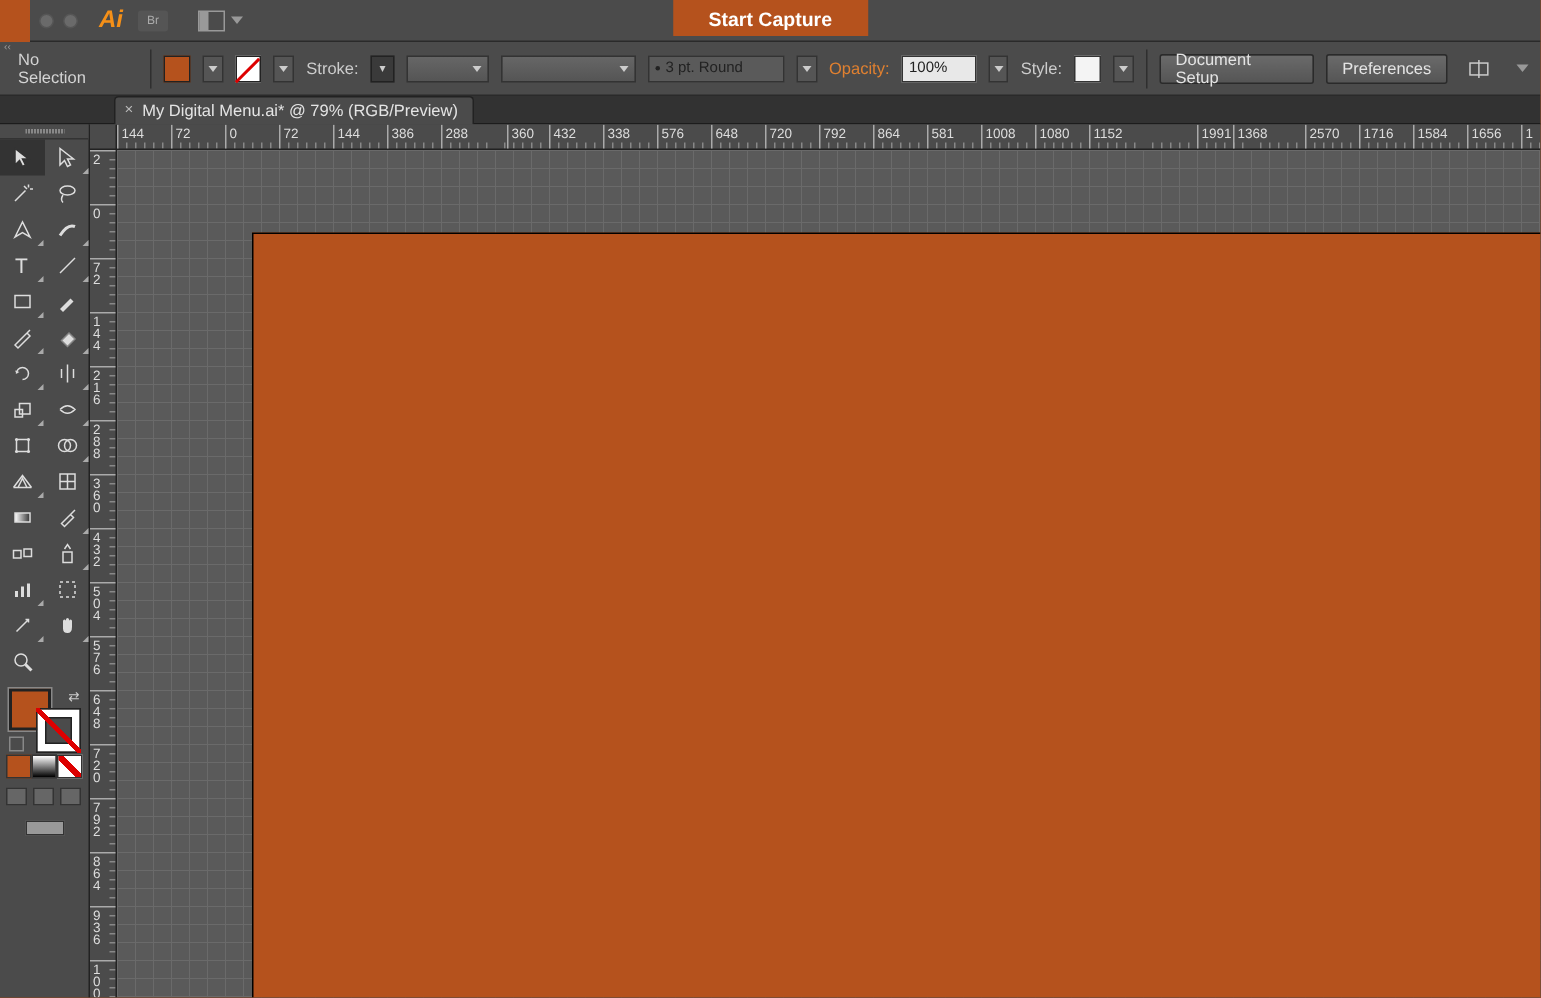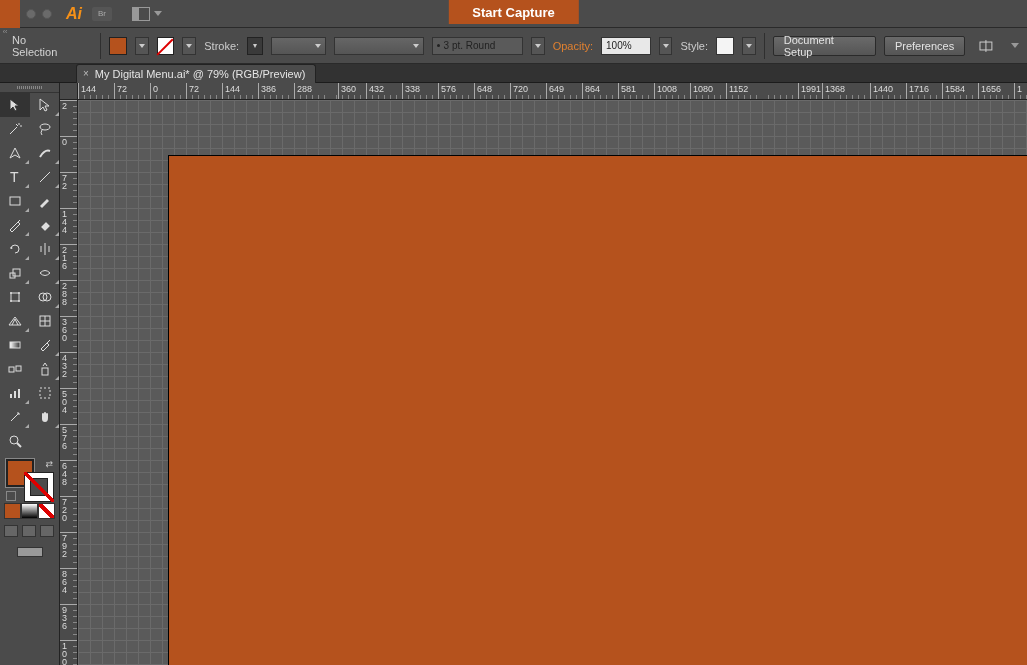--- a/index.html
+++ b/index.html
@@ -470,21 +470,21 @@
         <div class="minor" style="left: 426px;"></div>
         <div class="tick" style="left: 432px;">
           <span>720</span>
         </div>
         <div class="minor" style="left: 438px;"></div>
         <div class="minor" style="left: 444px;"></div>
         <div class="minor" style="left: 450px;"></div>
         <div class="minor" style="left: 456px;"></div>
         <div class="minor" style="left: 462px;"></div>
         <div class="tick" style="left: 468px;">
-          <span>649</span>
+          <span>792</span>
         </div>
         <div class="minor" style="left: 474px;"></div>
         <div class="minor" style="left: 480px;"></div>
         <div class="minor" style="left: 486px;"></div>
         <div class="minor" style="left: 492px;"></div>
         <div class="minor" style="left: 498px;"></div>
         <div class="tick" style="left: 504px;">
           <span>864</span>
         </div>
         <div class="minor" style="left: 510px;"></div>
@@ -542,21 +542,21 @@
         <div class="minor" style="left: 750px;"></div>
         <div class="tick" style="left: 744px;">
           <span>1368</span>
         </div>
         <div class="minor" style="left: 762px;"></div>
         <div class="minor" style="left: 768px;"></div>
         <div class="minor" style="left: 774px;"></div>
         <div class="minor" style="left: 780px;"></div>
         <div class="minor" style="left: 786px;"></div>
         <div class="tick" style="left: 792px;">
-          <span>1440</span>
+          <span>2570</span>
         </div>
         <div class="minor" style="left: 798px;"></div>
         <div class="minor" style="left: 804px;"></div>
         <div class="minor" style="left: 810px;"></div>
         <div class="minor" style="left: 816px;"></div>
         <div class="minor" style="left: 822px;"></div>
         <div class="tick" style="left: 828px;">
           <span>1716</span>
         </div>
         <div class="minor" style="left: 834px;"></div>

